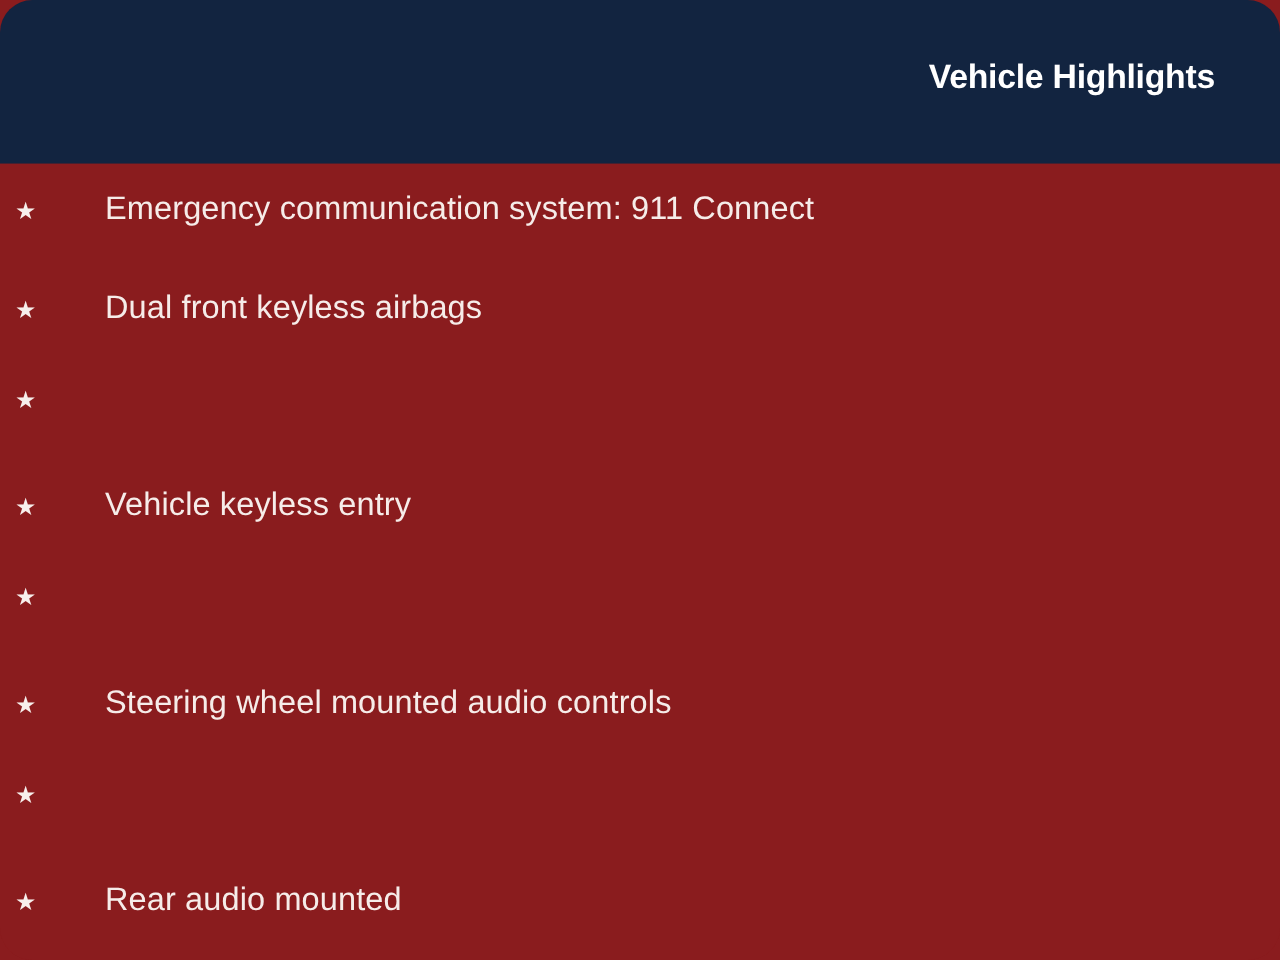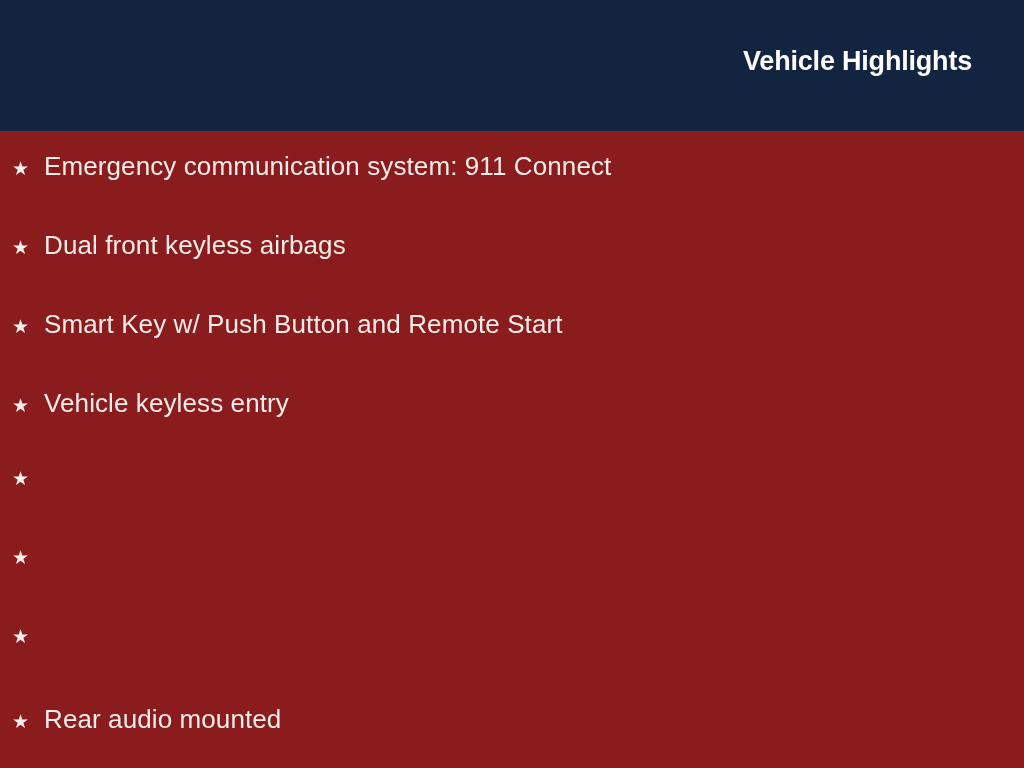--- a/index.html
+++ b/index.html
@@ -13,20 +13,21 @@
   body {
     font-family: "Liberation Sans", sans-serif;
     background: #8a1c1e;
   }
   #slide {
     position: relative;
     width: 1024px;
     height: 768px;
     background: #8a1c1e;
     overflow: hidden;
+    border-radius: 26px;
   }
   #header-band {
     position: absolute;
     left: 0;
     top: 0;
     width: 1024px;
     height: 131px;
     background: #122440;
     box-sizing: border-box;
   }
@@ -76,20 +77,21 @@
     line-height: 1;
     color: #f7efec;
     text-align: left;
   }
   .highlight-label {
     display: inline-block;
     font-size: 26px;
     line-height: 1;
     color: #f6ece9;
     letter-spacing: 0.1px;
+    margin-left: 40px;
   }
 </style>
 </head>
 <body>
 
 <div id="slide">
 
   <div id="header-band">
     <h1 id="header-title">Vehicle Highlights</h1>
   </div>
@@ -99,31 +101,31 @@
         <li class="highlight-item" style="top: 22px;">
           <span class="bullet-star">★</span>
           <span class="highlight-label">Emergency communication system: 911 Connect</span>
         </li>
         <li class="highlight-item" style="top: 101px;">
           <span class="bullet-star">★</span>
           <span class="highlight-label">Dual front keyless airbags</span>
         </li>
         <li class="highlight-item" style="top: 180px;">
           <span class="bullet-star">★</span>
-          <span class="highlight-label">Smart Key w/ Push Button and Remote Start</span>
         </li>
         <li class="highlight-item" style="top: 259px;">
           <span class="bullet-star">★</span>
           <span class="highlight-label">Vehicle keyless entry</span>
         </li>
         <li class="highlight-item" style="top: 338px;">
           <span class="bullet-star">★</span>
         </li>
         <li class="highlight-item" style="top: 417px;">
           <span class="bullet-star">★</span>
+          <span class="highlight-label">Steering wheel mounted audio controls</span>
         </li>
         <li class="highlight-item" style="top: 496px;">
           <span class="bullet-star">★</span>
         </li>
         <li class="highlight-item" style="top: 575px;">
           <span class="bullet-star">★</span>
           <span class="highlight-label">Rear audio mounted</span>
         </li>
       </ul>
   </div>

